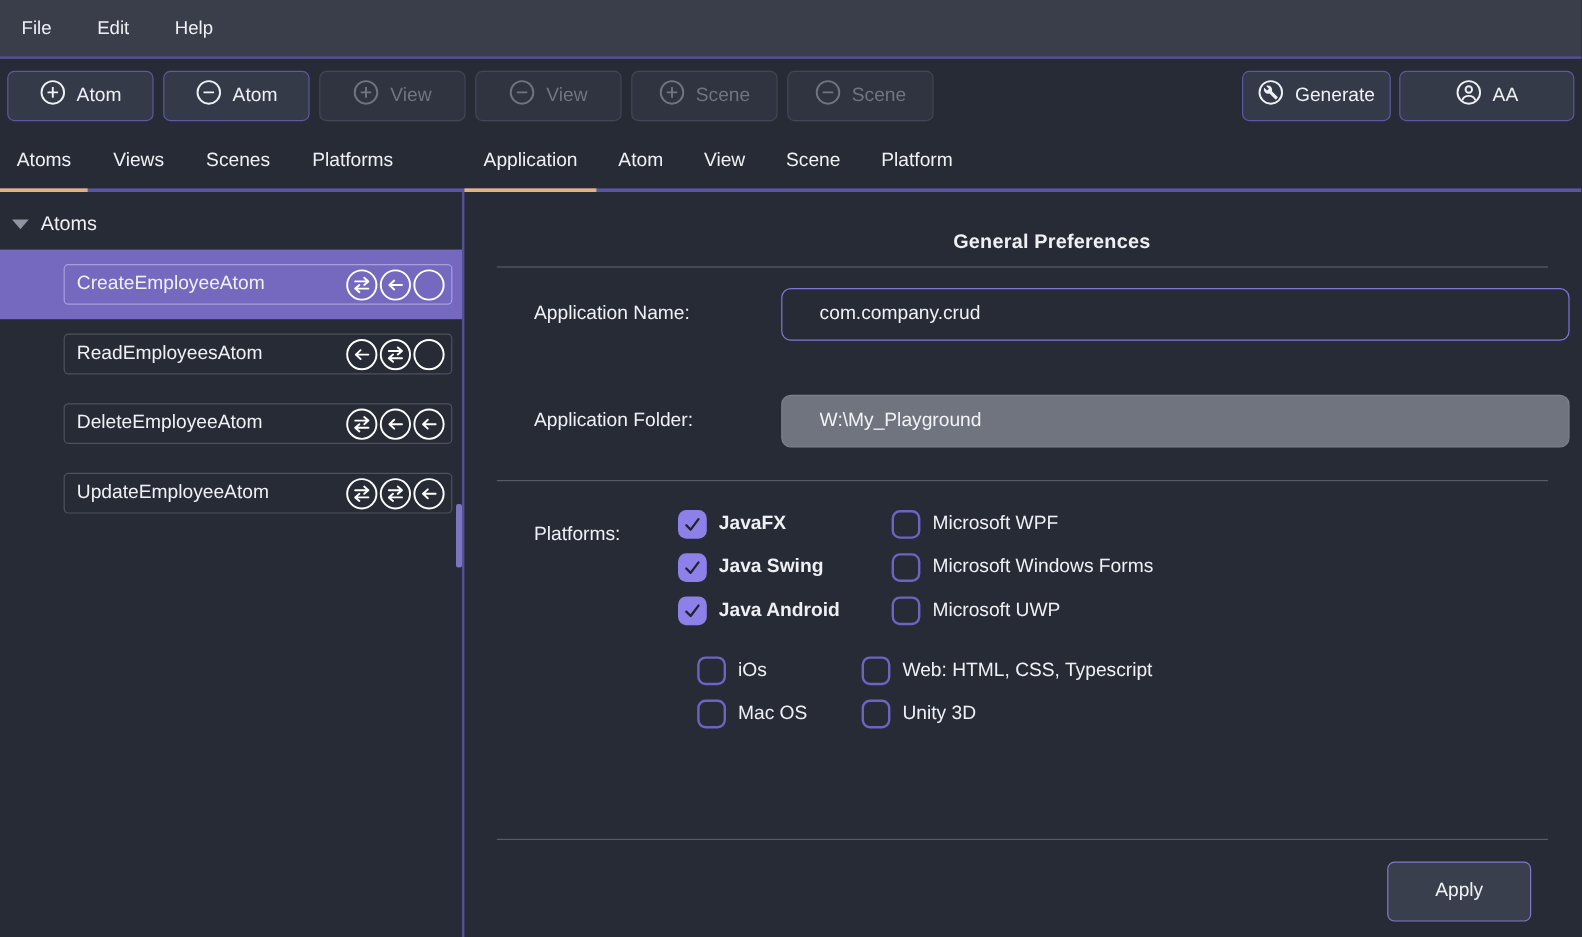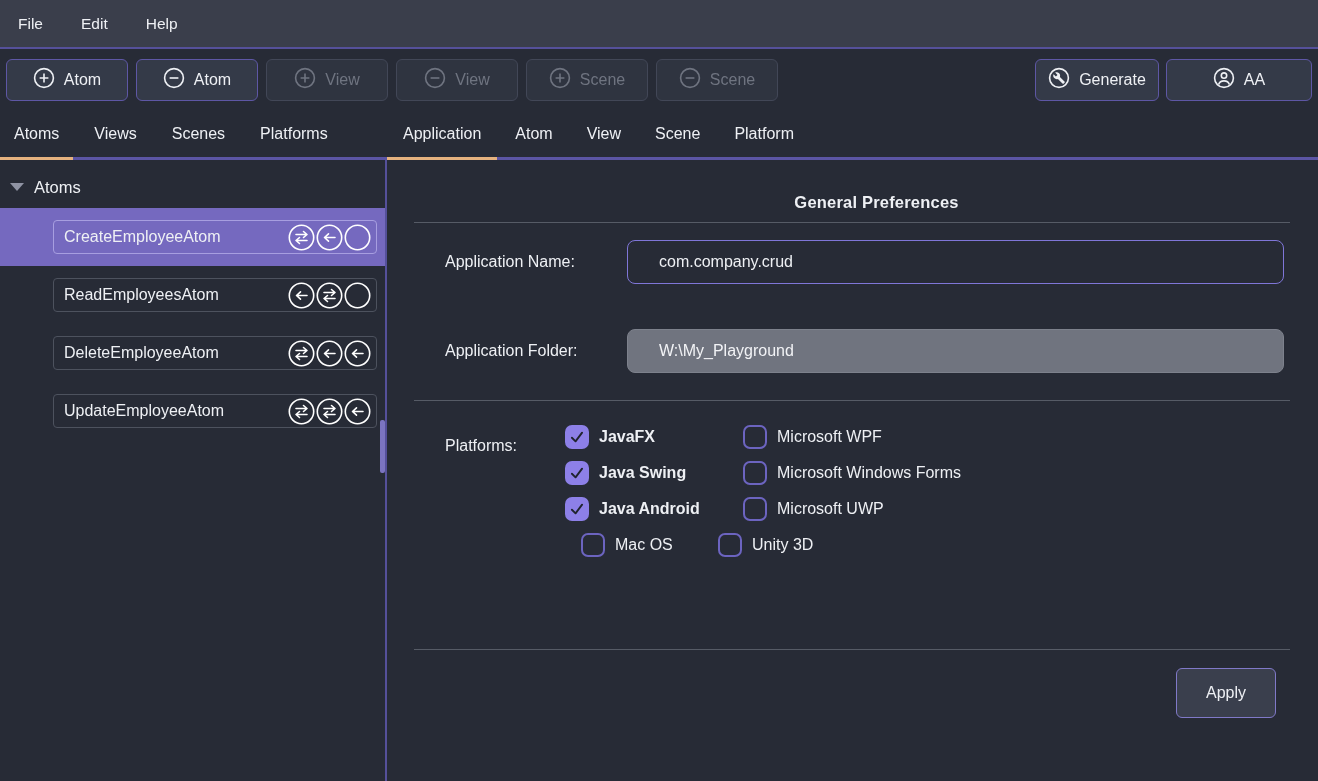--- a/index.html
+++ b/index.html
@@ -90,21 +90,21 @@
     position:absolute;right:0;top:260px;width:5px;height:53px;
     background:#7b74c0;border-radius:2px;
   }
   
   .main-panel{flex:1;padding-top:0;position:relative;}
   .prefs-title{
     text-align:center;margin-top:33px;font-weight:700;font-size:16.5px;letter-spacing:.2px;margin-left:48px;
   }
   .hr{border:none;border-top:1px solid var(--divider);margin:0 28px 0 27px;}
   .hr.t1{margin-top:10px;}
-  .field-row{display:flex;align-items:center;margin-top:11px;height:56px;}
+  .field-row{display:flex;align-items:center;margin-top:11px;height:56px;gap:24px;}
   .field-row.second{margin-top:33px;}
   .field-label{margin-left:58px;width:182px;font-size:16px;}
   .field-input{
     width:657px;height:44px;border:1.5px solid var(--input-border);border-radius:8px;
     background:transparent;color:var(--text);font-size:16px;padding:0 31px;
     font-family:Liberation Sans, sans-serif;outline:none;
   }
   .field-input.disabled{
     background:var(--disabled-input);border:1px solid #7d818c;color:#f2f3f6;
   }
@@ -118,21 +118,21 @@
   .g2 .c1{margin-left:194px;width:137px;}
   .checkbox{
     width:24px;height:24px;border-radius:7px;flex-shrink:0;cursor:pointer;
     display:flex;align-items:center;justify-content:center;
   }
   .checkbox.checked{background:var(--cb-fill);}
   .checkbox.unchecked{border:2px solid var(--cb-border);background:transparent;}
   .hr.t3{margin-top:86px;}
   .apply-wrap{display:flex;justify-content:flex-end;margin:18px 42px 0 0;}
   .apply-btn{
-    width:100px;height:50px;background:#3a3f4d;border:1.5px solid #8079c8;border-radius:6px;
+    width:120px;height:50px;background:#3a3f4d;border:1.5px solid #8079c8;border-radius:6px;
     color:var(--text);font-size:16px;cursor:pointer;
     font-family:"Liberation Sans","DejaVu Sans",sans-serif;
   }
 </style>
 </head>
 <body>
 
 <div class="menubar">
   <span class="menu-item">File</span>
   <span class="menu-item">Edit</span>
@@ -408,20 +408,30 @@
               </svg>
             </span>
           <span>Java Android</span>
         </span>
         <span class="cb-cell c2">
           <span class="checkbox unchecked"></span>
           <span>Microsoft UWP</span>
         </span>
       </div>
 
+      <div class="cb-row g2">
+        <span class="cb-cell c1">
+          <span class="checkbox unchecked"></span>
+          <span>iOs</span>
+        </span>
+        <span class="cb-cell c2">
+          <span class="checkbox unchecked"></span>
+          <span>Web: HTML, CSS, Typescript</span>
+        </span>
+      </div>
       <div class="cb-row g2" style="margin-top:0;">
         <span class="cb-cell c1">
           <span class="checkbox unchecked"></span>
           <span>Mac OS</span>
         </span>
         <span class="cb-cell c2">
           <span class="checkbox unchecked"></span>
           <span>Unity 3D</span>
         </span>
       </div>

